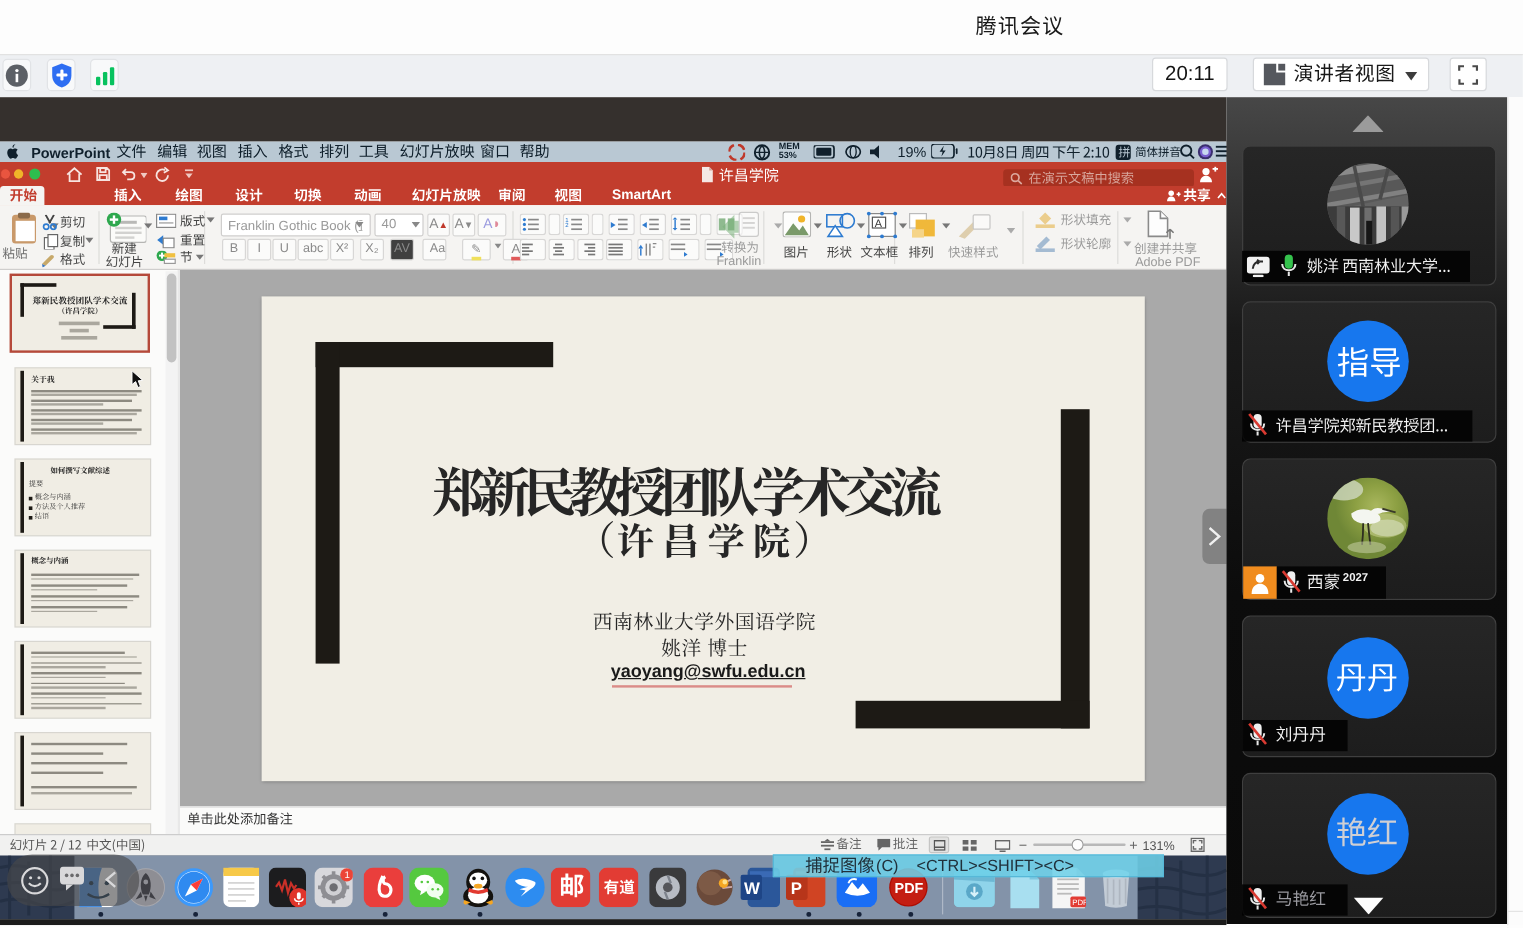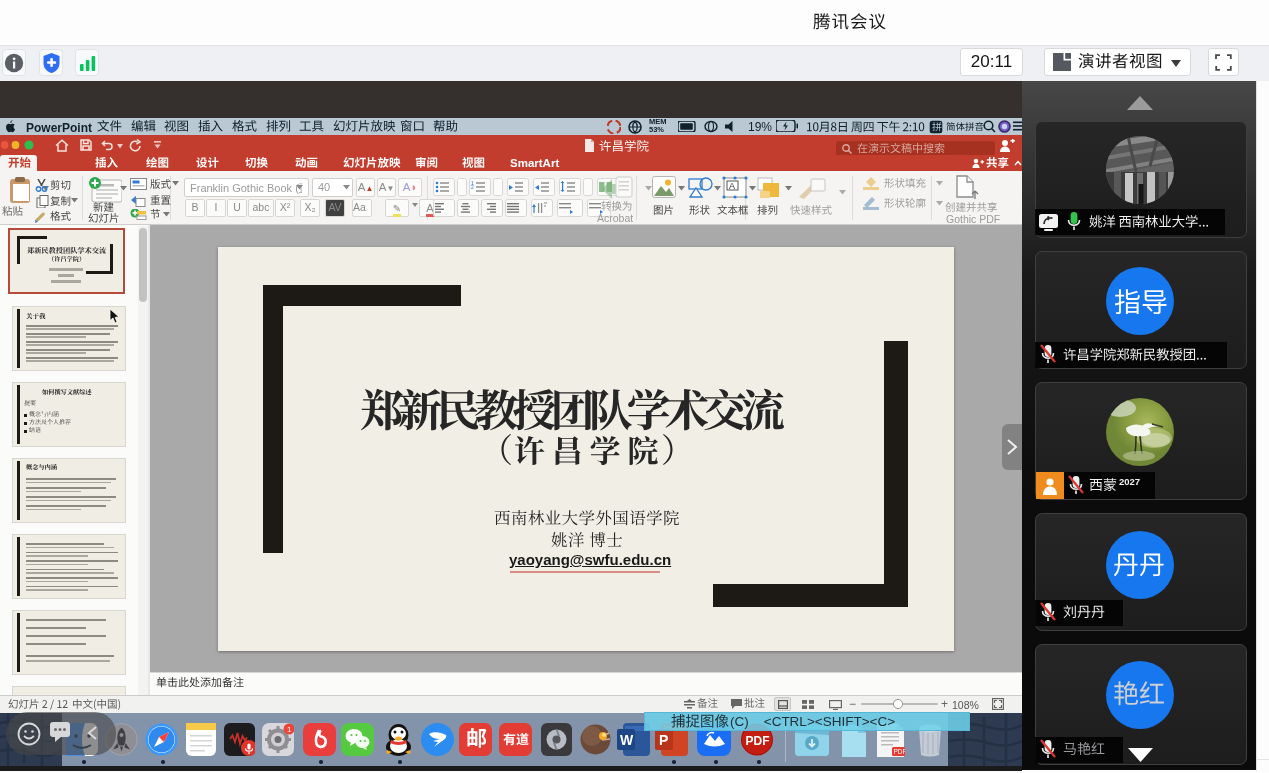--- a/index.html
+++ b/index.html
@@ -614,21 +614,21 @@
     <div class="ab" style="left:356px;top:178px;width:19px;height:19px;background:#fbfbfa;border:1px solid #d8d7d6;border-radius:2px;color:#8a8a8a;text-align:center;font-size:11.5px;line-height:16px">A<span style="font-size:8px;color:#c0392b">▲</span></div>
     <div class="ab" style="left:377px;top:178px;width:19px;height:19px;background:#fbfbfa;border:1px solid #d8d7d6;border-radius:2px;color:#8a8a8a;text-align:center;font-size:11.5px;line-height:16px">A<span style="font-size:8px">▼</span></div>
     <div class="ab" style="left:398px;top:178px;width:24px;height:19px;background:#fbfbfa;border:1px solid #d8d7d6;border-radius:2px;color:#8a8a8a;text-align:center;font-size:11.5px;line-height:16px"><span style="color:#9a9adf">A</span><span style="color:#e08a9a">◗</span></div>
     <div class="ab" style="left:185px;top:199px;width:20px;height:18px;background:#fbfbfa;border:1px solid #d8d7d6;border-radius:2px;color:#8a8a8a;text-align:center;font-size:11.5px;line-height:16px;font-size:10.5px;line-height:15px">B</div>
     <div class="ab" style="left:206px;top:199px;width:20px;height:18px;background:#fbfbfa;border:1px solid #d8d7d6;border-radius:2px;color:#8a8a8a;text-align:center;font-size:11.5px;line-height:16px;font-size:10.5px;line-height:15px">I</div>
     <div class="ab" style="left:227px;top:199px;width:20px;height:18px;background:#fbfbfa;border:1px solid #d8d7d6;border-radius:2px;color:#8a8a8a;text-align:center;font-size:11.5px;line-height:16px;font-size:10.5px;line-height:15px">U</div>
     <div class="ab" style="left:248px;top:199px;width:26px;height:18px;background:#fbfbfa;border:1px solid #d8d7d6;border-radius:2px;color:#8a8a8a;text-align:center;font-size:11.5px;line-height:16px;font-size:10.5px;line-height:15px">abc</div>
     <div class="ab" style="left:275px;top:199px;width:20px;height:18px;background:#fbfbfa;border:1px solid #d8d7d6;border-radius:2px;color:#8a8a8a;text-align:center;font-size:11.5px;line-height:16px;font-size:10.5px;line-height:15px">X²</div>
     <div class="ab" style="left:300px;top:199px;width:20px;height:18px;background:#fbfbfa;border:1px solid #d8d7d6;border-radius:2px;color:#8a8a8a;text-align:center;font-size:11.5px;line-height:16px;font-size:10.5px;line-height:15px">X₂</div>
     <div class="ab" style="left:325px;top:199px;width:20px;height:18px;background:#404040;border:1px solid #d8d7d6;border-radius:2px;color:#8a8a8a;text-align:center;font-size:11.5px;line-height:16px;font-size:10.5px;line-height:15px">AV</div>
-    <div class="ab" style="left:352px;top:199px;width:20px;height:18px;background:#fbfbfa;border:1px solid #d8d7d6;border-radius:2px;color:#8a8a8a;text-align:left;font-size:11.5px;line-height:16px;font-size:10.5px;line-height:15px">Aa</div>
+    <div class="ab" style="left:352px;top:199px;width:20px;height:18px;background:#fbfbfa;border:1px solid #d8d7d6;border-radius:2px;color:#8a8a8a;text-align:right;font-size:11.5px;line-height:16px;font-size:10.5px;line-height:15px">Aa</div>
     <div class="ab" style="left:385px;top:199px;width:24px;height:18px;background:#fbfbfa;border:1px solid #d8d7d6;border-radius:2px;color:#8a8a8a;text-align:center;font-size:11.5px;line-height:16px"><span style="border-bottom:3px solid #f0e05a;font-size:10px">✎</span></div>
     <svg class="ab" style="left:412px;top:203px" width="6" height="4">
       <path d="M0 0 H6 L3 4 Z" fill="#888"></path>
     </svg>
     <div class="ab" style="left:419px;top:199px;width:22px;height:18px;background:#fbfbfa;border:1px solid #d8d7d6;border-radius:2px;color:#8a8a8a;text-align:center;font-size:11.5px;line-height:16px"><span style="border-bottom:3px solid #e05a5a;font-size:11px">A</span></div>
     <svg class="ab" style="left:433px;top:178px" width="22" height="18">
       <rect x="0.5" y="0.5" width="21" height="17" rx="2" fill="#fbfbfa" stroke="#d8d7d6"></rect>
       <circle cx="4" cy="5" r="1.3" fill="#2e7bd0"></circle>
       <circle cx="4" cy="9" r="1.3" fill="#2e7bd0"></circle>
       <circle cx="4" cy="13" r="1.3" fill="#2e7bd0"></circle>
@@ -733,21 +733,21 @@
       <rect x="16" y="2" width="16" height="20" rx="2" fill="#fff" stroke="#aaa"></rect>
       <rect x="19" y="6" width="10" height="1.6" fill="#bbb"></rect>
       <rect x="19" y="10" width="10" height="1.6" fill="#bbb"></rect>
       <rect x="19" y="14" width="10" height="1.6" fill="#bbb"></rect>
     </svg>
     <svg style="position:absolute;left:601.0px;top:201.0px;overflow:visible" width="31.5" height="13.1" fill="#9a9a9a">
       <use href="#g90" transform="translate(0.0,8.9) scale(0.01050)"></use>
       <use href="#g91" transform="translate(10.5,8.9) scale(0.01050)"></use>
       <use href="#g92" transform="translate(21.0,8.9) scale(0.01050)"></use>
     </svg>
-    <div class="ab" style="left:597px;top:212px;font-size:10.5px;color:#9a9a9a">Acrobat</div>
+    <div class="ab" style="left:597px;top:212px;font-size:10.5px;color:#9a9a9a">Franklin</div>
     <svg class="ab" style="left:645px;top:186px" width="7" height="5">
       <path d="M0 0 H7 L3.5 4.5 Z" fill="#aaa"></path>
     </svg>
     <svg class="ab" style="left:652px;top:176px" width="24" height="22">
       <rect x="0.5" y="0.5" width="23" height="21" rx="2" fill="#fdfdfc" stroke="#b5b5b3"></rect>
       <circle cx="16" cy="6.5" r="3" fill="#f0b429"></circle>
       <path d="M2 20 L9 10 L14 16 L17 12 L22 20 Z" fill="#7a9a6a"></path>
     </svg>
     <svg style="position:absolute;left:653.0px;top:205.0px;overflow:visible" width="21.0" height="13.1" fill="#444">
       <use href="#g8" transform="translate(0.0,8.9) scale(0.01050)"></use>
@@ -843,21 +843,21 @@
       <path d="M14 1 V7 H20" fill="#fff"></path>
       <path d="M22 16 V24 M22 16 L19 19 M22 16 L25 19" stroke="#777"></path>
     </svg>
     <svg style="position:absolute;left:945.0px;top:202.0px;overflow:visible" width="52.5" height="13.1" fill="#9a9a9a">
       <use href="#g104" transform="translate(0.0,8.9) scale(0.01050)"></use>
       <use href="#g85" transform="translate(10.5,8.9) scale(0.01050)"></use>
       <use href="#g105" transform="translate(21.0,8.9) scale(0.01050)"></use>
       <use href="#g106" transform="translate(31.5,8.9) scale(0.01050)"></use>
       <use href="#g107" transform="translate(42.0,8.9) scale(0.01050)"></use>
     </svg>
-    <div class="ab" style="left:946px;top:213px;font-size:10.5px;color:#9a9a9a">Gothic PDF</div>
+    <div class="ab" style="left:946px;top:213px;font-size:10.5px;color:#9a9a9a">Adobe PDF</div>
     <div class="ab" style="left:0px;top:225px;width:150px;height:470px;background:#fbfbfa"></div>
     <div class="ab" style="left:150px;top:225px;width:872px;height:447px;background:#a9a9a9"></div>
     <div class="ab" style="left:138px;top:226px;width:10px;height:469px;background:#f3f3f3"></div>
     <div class="ab" style="left:139px;top:228px;width:8px;height:74px;background:#c2c2c2;border-radius:4px"></div>
     <div class="ab" style="left:148px;top:225px;width:2px;height:470px;background:#e8e8e8"></div>
     <div class="ab" style="left:8px;top:228px;width:117px;height:66px;background:#f0ede4;border:2px solid #b5493a"></div>
     <svg class="ab" style="left:10px;top:230px" width="113" height="62">
       <rect x="7" y="6" width="30" height="3" fill="#1d1a15"></rect>
       <rect x="7" y="6" width="3" height="28" fill="#1d1a15"></rect>
       <rect x="100" y="14" width="3" height="30" fill="#1d1a15"></rect>
@@ -1101,21 +1101,21 @@
     <svg class="ab" style="left:829px;top:700px" width="13" height="10" fill="none" stroke="#666" stroke-width="1.2">
       <rect x="0.6" y="0.6" width="11.8" height="7"></rect>
       <path d="M4 9.4 H9"></path>
     </svg>
     <div class="ab" style="left:849px;top:697px;color:#666;font-size:12px">−</div>
     <div class="ab" style="left:861px;top:703px;width:77px;height:2px;background:#b8b8b8;border-radius:1px"></div>
     <svg class="ab" style="left:893px;top:699px" width="10" height="10">
       <circle cx="5" cy="5" r="4.6" fill="#fdfdfd" stroke="#999"></circle>
     </svg>
     <div class="ab" style="left:941px;top:697px;color:#666;font-size:12px">+</div>
-    <div class="ab" style="left:952px;top:699px;font-size:10.5px;color:#555">108%</div>
+    <div class="ab" style="left:952px;top:699px;font-size:10.5px;color:#555">131%</div>
     <svg class="ab" style="left:992px;top:698px" width="12" height="12" fill="none" stroke="#666" stroke-width="1.2">
       <rect x="0.6" y="0.6" width="10.8" height="10.8"></rect>
       <path d="M3 6 H9 M6 3 V9" opacity="0"></path>
       <path d="M2.5 5 V2.5 H5 M7 2.5 H9.5 V5 M9.5 7 V9.5 H7 M5 9.5 H2.5 V7"></path>
     </svg>
     <div class="ab" style="left:0px;top:713px;width:1022px;height:53px;background:#2e3a50"></div>
     <svg class="ab" style="left:0px;top:713px" width="62" height="53">
       <rect width="62" height="53" fill="#2e3a50"></rect>
       <path d="M0 10 Q15 6 30 12 T62 10 M0 24 Q18 20 34 26 T62 24 M0 38 Q14 34 30 40 T62 38 M8 0 V53 M24 5 V50 M42 0 V53" stroke="#243044" stroke-width="2.5" fill="none"></path>
     </svg>

